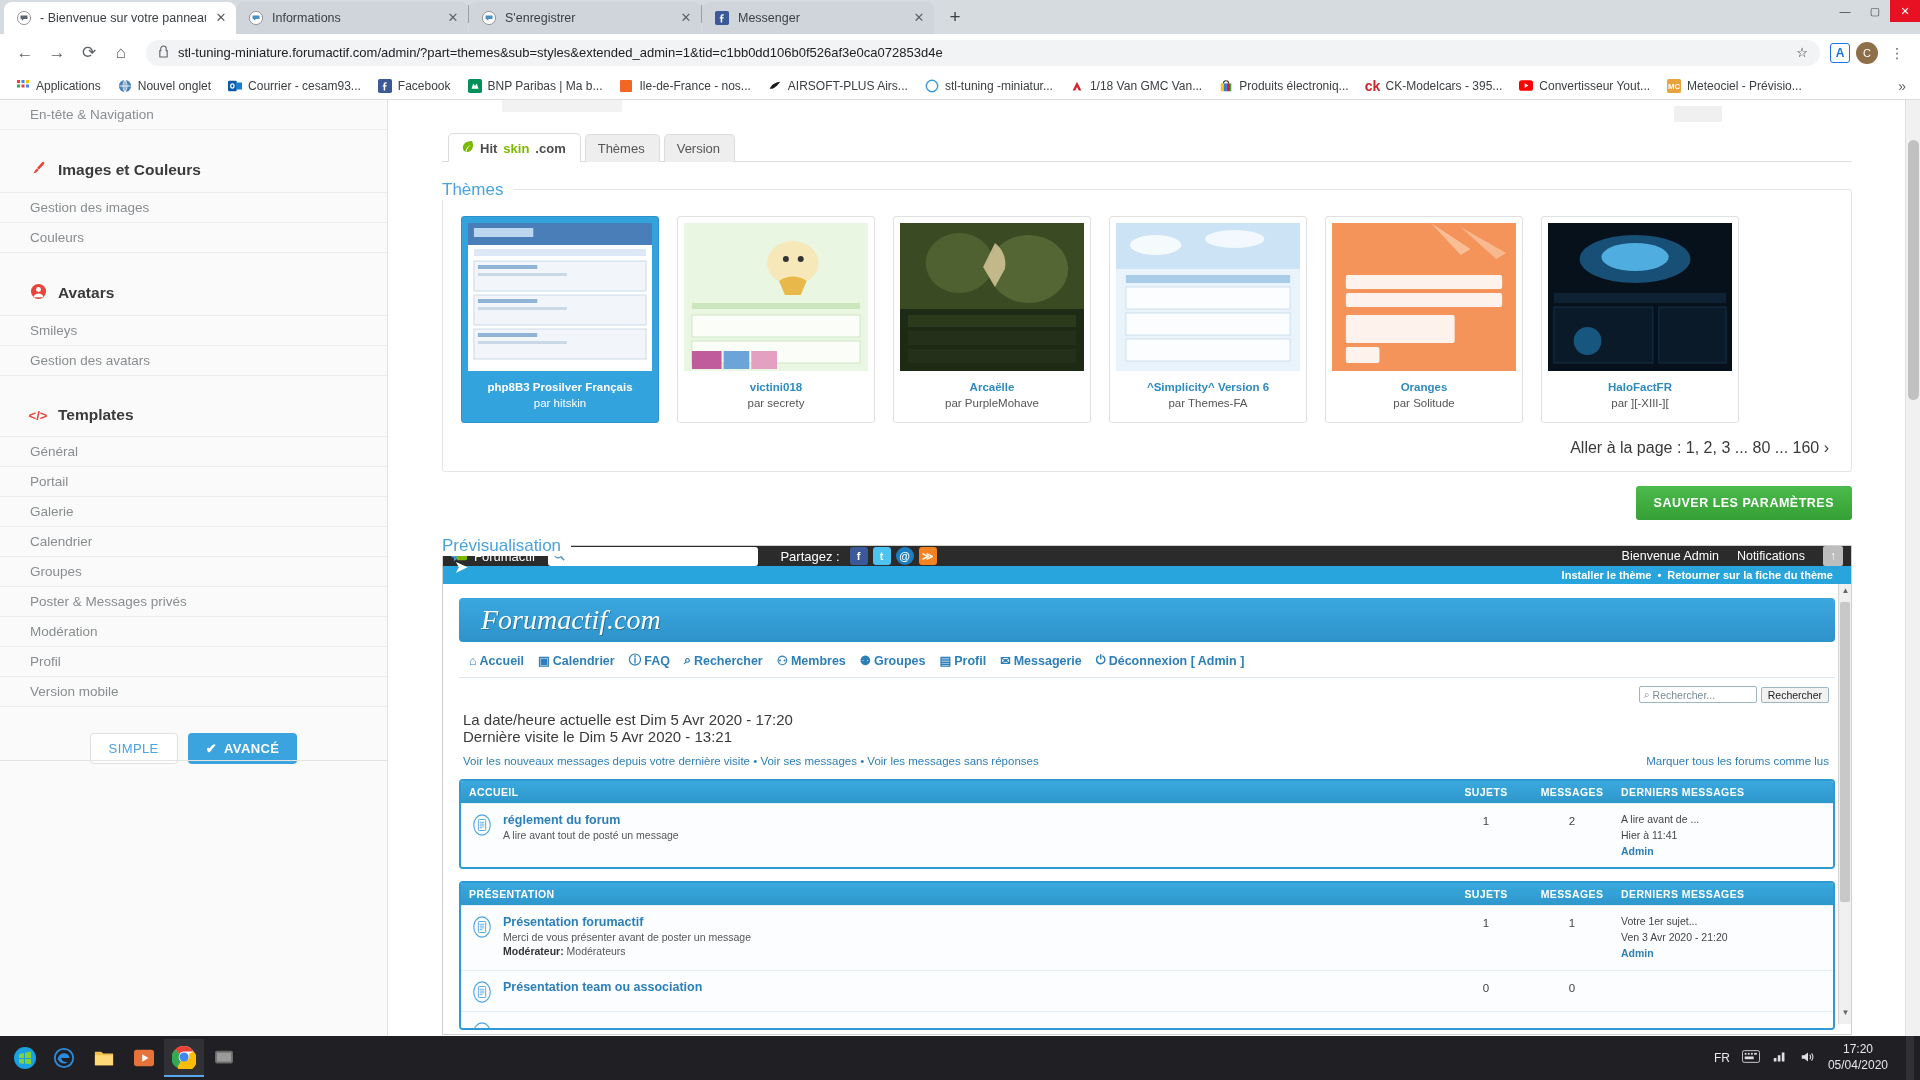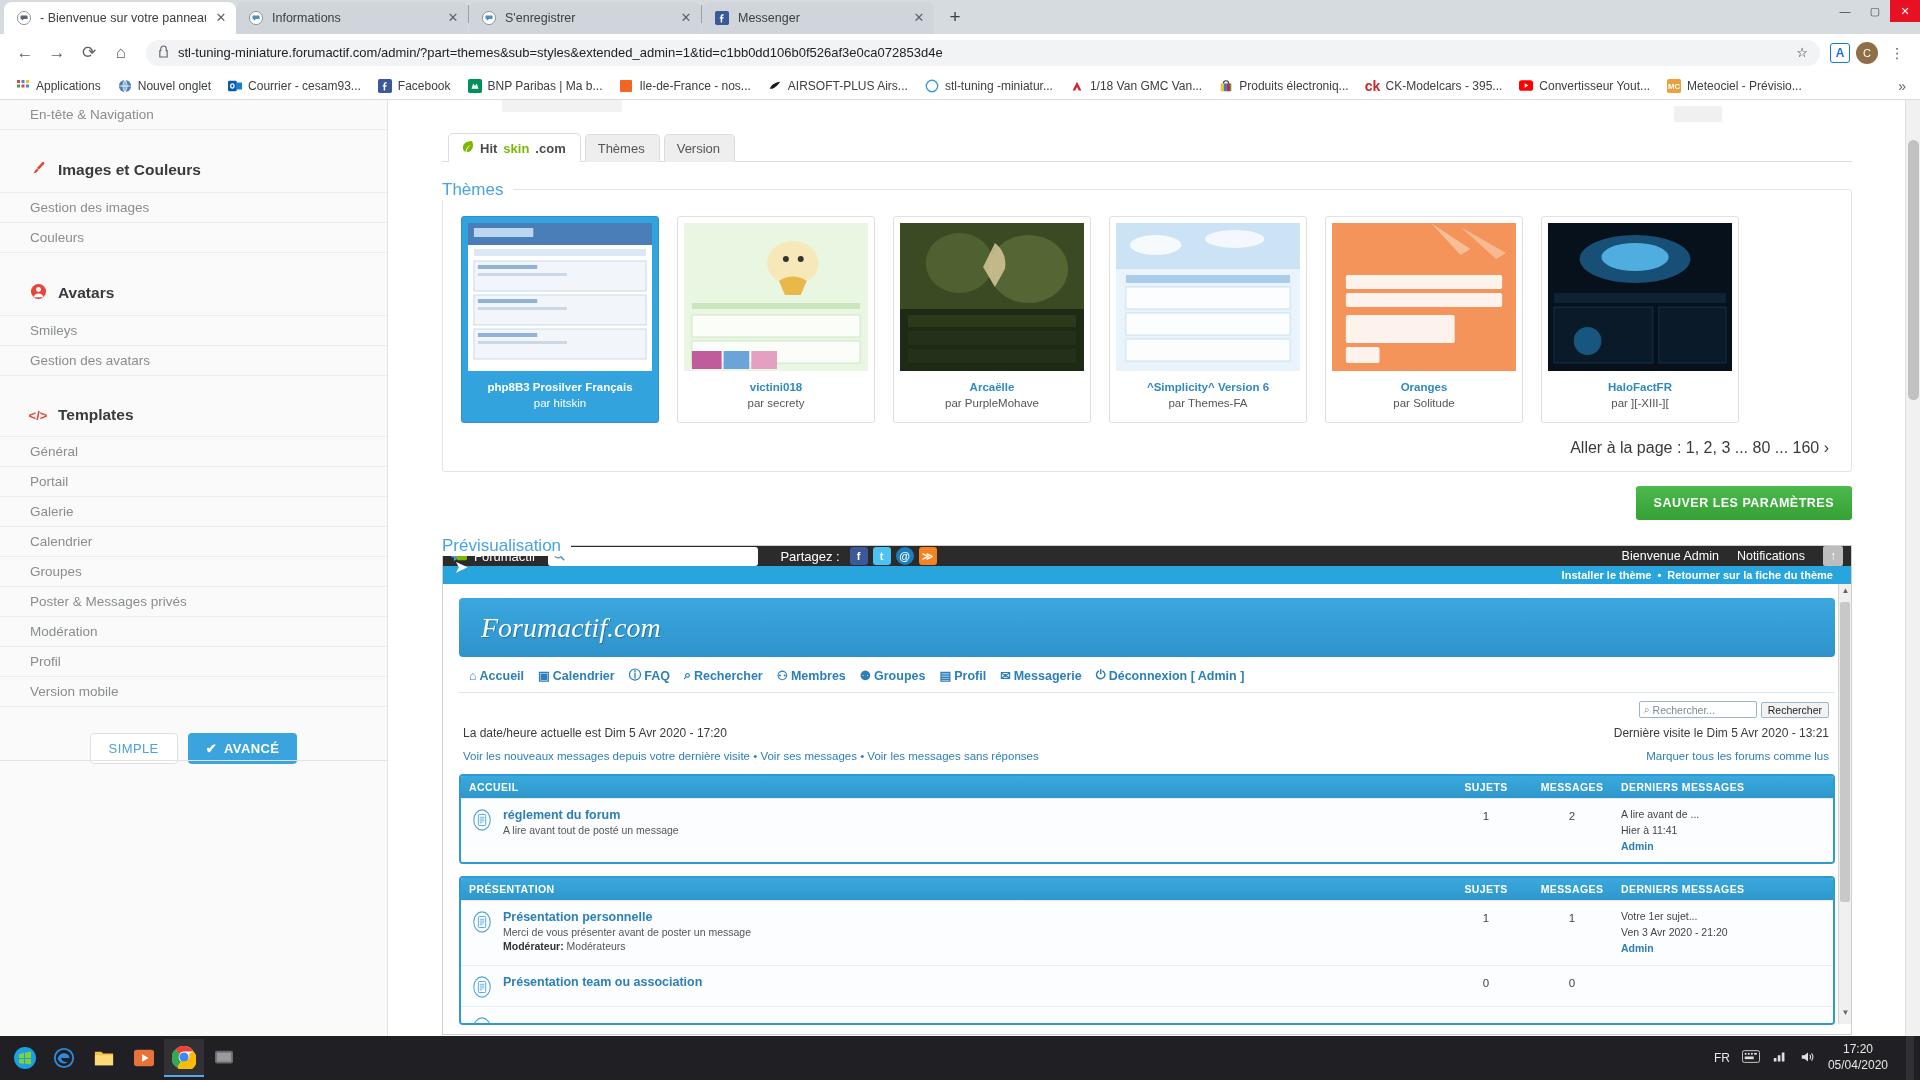--- a/index.html
+++ b/index.html
@@ -223,40 +223,40 @@
   .install-bar {
     height: 18px; background:#29a5dd; display:flex; align-items:center; justify-content:flex-end;
     padding-right: 18px; font-size:11px; color:#fff; font-weight:bold; position:relative;
   }
   .install-bar .arrow-ico {
     position:absolute; left: 12px; top:-8px; color:#fff; font-size:15px;
   }
 
   .pv-body { background:#fff; padding: 8px 16px 0 16px; position:relative; height: 440px;}
   .pv-banner {
-    height: 59px; background: linear-gradient(#3ba7e0, #2e93ca);
+    height: 44px; background: linear-gradient(#3ba7e0, #2e93ca);
     border-radius:4px; display:flex; align-items:center; padding-left:22px;
     margin: 6px 0 0 0;
   }
   .pv-banner .bn-txt {
     font-family: "Liberation Serif", serif; font-style: italic; font-size: 28px;
     color:#fff; text-shadow: 1px 1px 0 rgba(0,0,0,.25);
   }
   .pv-nav {
     display:flex; align-items:center; gap:14px; padding: 10px 6px 8px 10px;
     font-size:12.5px; color:#2c7fb8; font-weight:bold; border-bottom:1px solid #dbe7f0;
   }
   .pv-nav span.it { display:flex; align-items:center; gap:3px; cursor:pointer;}
   .pv-searchrow { display:flex; justify-content:flex-end; align-items:center; gap:4px; padding: 8px 6px 6px 0;}
   .pv-searchbox {
     width: 118px; height:17px; border:1px solid #9bb6c6; background:#fff; border-radius:2px;
     font-size:10.5px; color:#7b8b95; display:flex; align-items:center; gap:3px; padding-left:4px;
   }
   .pv-searchbtn { border:1px solid #9bb6c6; background:#f2f2f2; font-size:10.5px; padding:1px 6px; border-radius:2px;}
-  .pv-dateline { display:flex; justify-content:space-between; font-size:12px; color:#3a3a3a; padding: 2px 6px 0 4px;}
+  .pv-dateline { display:flex; justify-content:space-between; font-size:15px; color:#3a3a3a; padding: 2px 6px 0 4px; flex-direction: column;}
   .pv-links { display:flex; justify-content:space-between; font-size:11.5px; color:#2c7fb8; padding: 10px 6px 0 4px;}
 
   .cat-block { margin-top: 12px; border:1px solid #2d9ad4; border-radius:4px; overflow:hidden;
                border-width: 2px; }
   .cat-head {
     background: linear-gradient(#3aa9de,#2e97cb); color:#fff; font-size:10.5px; font-weight:bold;
     letter-spacing:.4px; display:flex; align-items:center; height:22px; padding:0 8px;
   }
   .cat-head .c-title { flex:1 1 auto;}
   .cat-head .c-col { width:86px; text-align:center; flex:0 0 86px;}
@@ -860,21 +860,21 @@
               </div>
               <div class="forum-row">
                 <span class="f-ico">
                   <svg width="22" height="22" viewBox="0 0 24 24">
                       <ellipse cx="12" cy="12" rx="9" ry="11" fill="#fff" stroke="#4aa3df" stroke-width="1.2"></ellipse>
                       <rect x="8" y="6" width="8" height="12" rx="1" fill="#fff" stroke="#4aa3df" stroke-width="1"></rect>
                       <path d="M9.5 9h5M9.5 11h5M9.5 13h5M9.5 15h3" stroke="#4aa3df" stroke-width=".9"></path>
                     </svg>
                 </span>
                 <span class="f-main">
-                  <span class="f-title">Présentation personnelle</span>
+                  <span class="f-title">Présentation forumactif</span>
                   <div class="f-desc">Merci de vous présenter avant de poster un message</div>
                   <div class="f-mod">
                     <b>Modérateur:</b>
                     <span>Modérateurs</span>
                   </div>
                 </span>
                 <span class="f-num">1</span>
                 <span class="f-num">1</span>
                 <span class="f-last">
                   <div class="ln1">Votre 1er sujet...</div>

